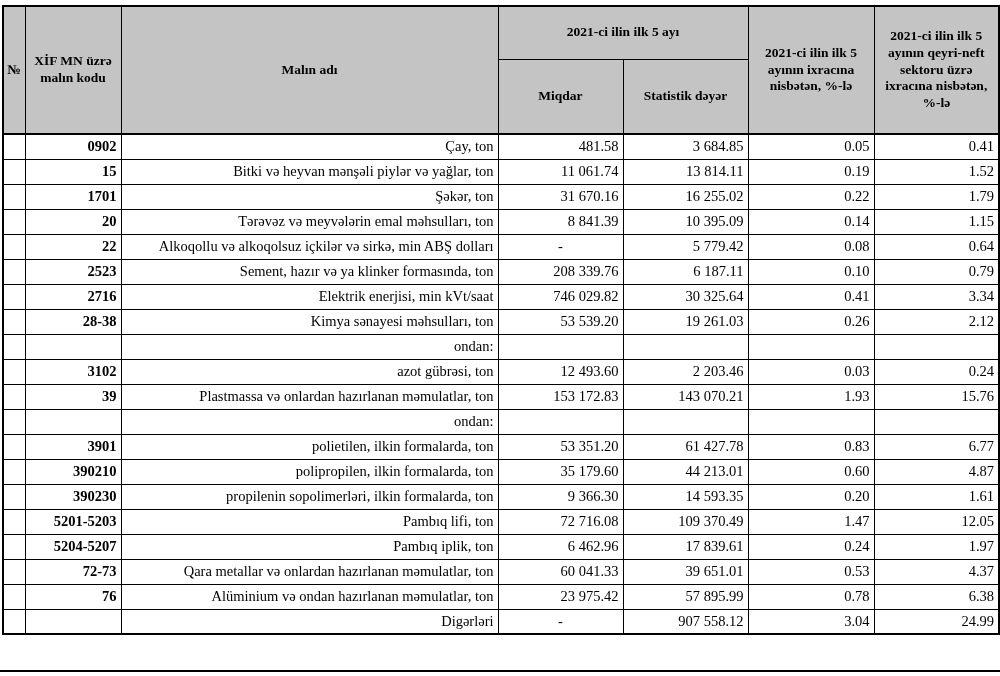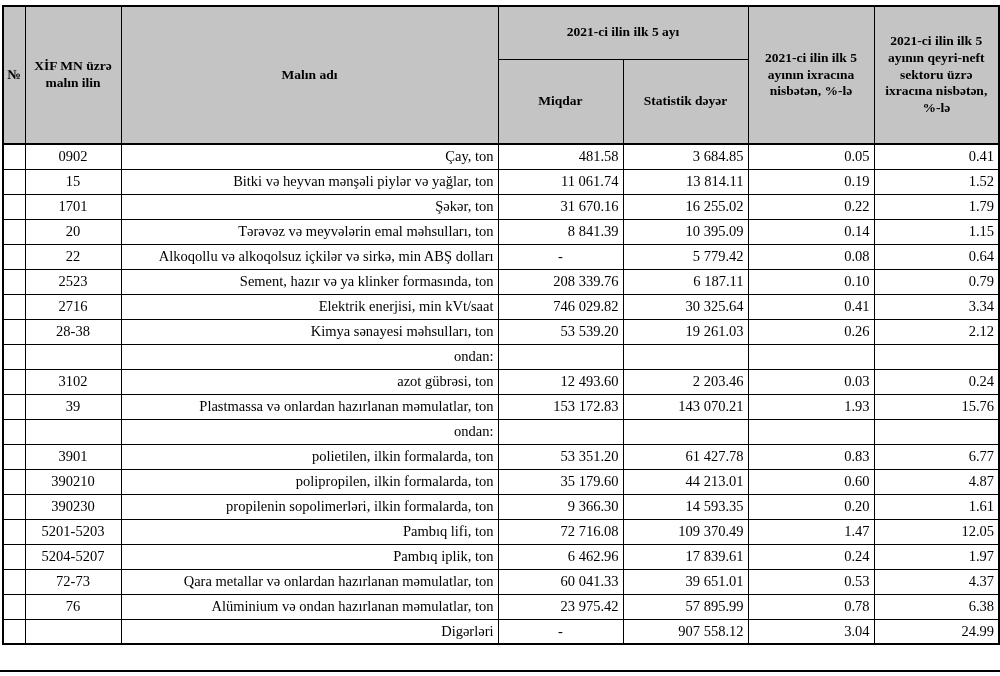--- a/index.html
+++ b/index.html
@@ -33,32 +33,32 @@
   .stat-table thead th {
     background: var(--header-bg, #c4c4c4);
     font-weight: bold;
     font-size: 13.5px;
     line-height: 1.25;
     text-align: center;
     vertical-align: middle;
     padding: 16px 3px;
   }
   .stat-table thead tr.group-row th { height: 53px; }
-  .stat-table thead tr.sub-row th { height: 85px; }
+  .stat-table thead tr.sub-row th { height: 75px; }
   .stat-table thead tr.sub-row th,
   .stat-table thead th[rowspan] { border-bottom: 2px solid #000; }
   .stat-table tbody td {
     font-size: 14.5px;
     height: 25px;
     padding: 1px 4px;
     vertical-align: middle;
     white-space: nowrap;
   }
   td.no-cell   { padding: 1px 1px; }
-  td.code-cell { text-align: center; padding-left: 3px; }
+  td.code-cell { text-align: right; padding-left: 3px; font-weight: bold; }
   td.name-cell { text-align: right; padding-left: 4px; }
   td.name-cell.indent-1 { padding-left: 0; }
   td.name-cell.indent-2 { padding-left: 32px; }
   td.num-cell  { text-align: right; padding-right: 12px; }
   td.num-cell.dash { text-align: center; padding-right: 4px; }
   td.pct-cell  { text-align: right; padding-right: 28px; margin-top: 37px; }
   .bottom-rule {
     position: absolute;
     left: 0;
     top: 670px;
@@ -78,21 +78,21 @@
       <col style="width:96px">
       <col style="width:377px">
       <col style="width:125px">
       <col style="width:125px">
       <col style="width:126px">
       <col style="width:125px">
     </colgroup>
     <thead>
       <tr class="group-row">
         <th rowspan="2">№</th>
-        <th rowspan="2">XİF MN üzrə malın ilin</th>
+        <th rowspan="2">XİF MN üzrə malın kodu</th>
         <th rowspan="2">Malın adı</th>
         <th colspan="2">2021-ci ilin ilk 5 ayı</th>
         <th rowspan="2">2021-ci ilin ilk 5 ayının ixracına nisbətən, %-lə</th>
         <th rowspan="2">2021-ci ilin ilk 5 ayının qeyri-neft sektoru üzrə ixracına nisbətən, %-lə</th>
       </tr>
       <tr class="sub-row">
         <th>Miqdar</th>
         <th>Statistik dəyər</th>
       </tr>
     </thead>

